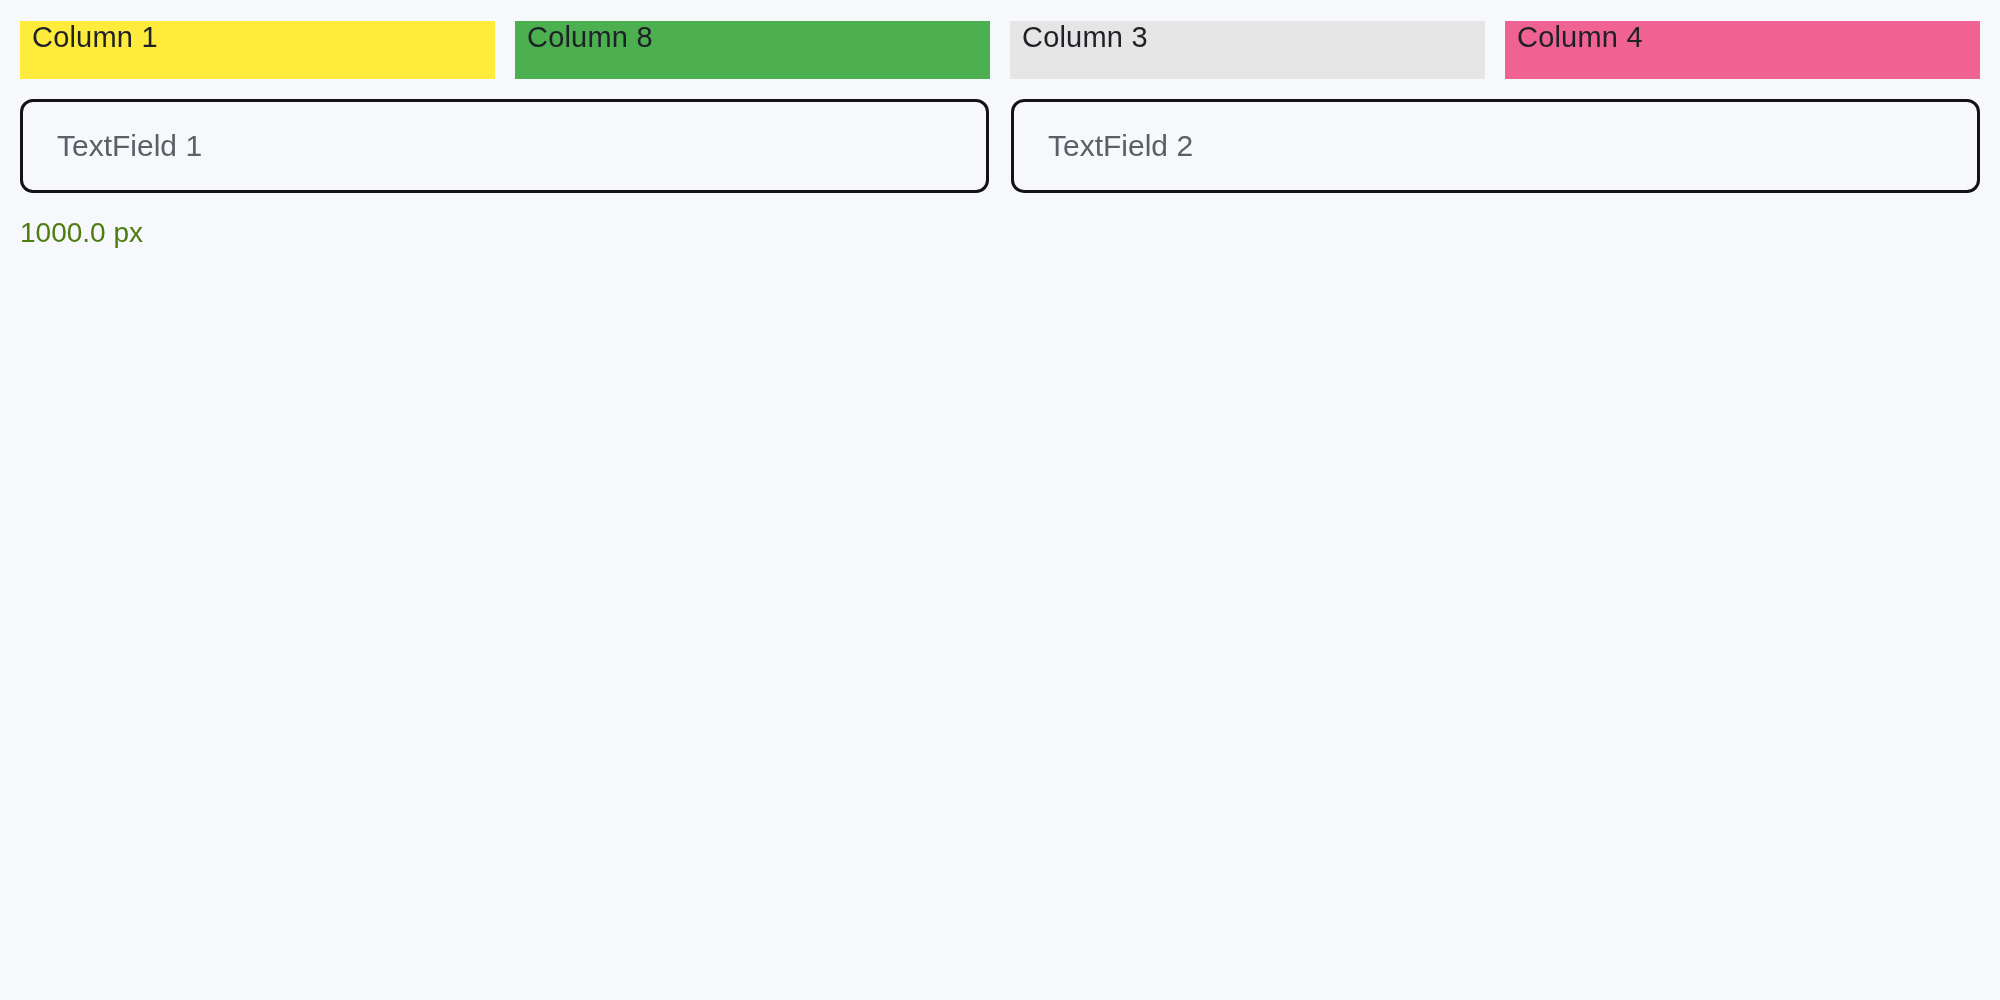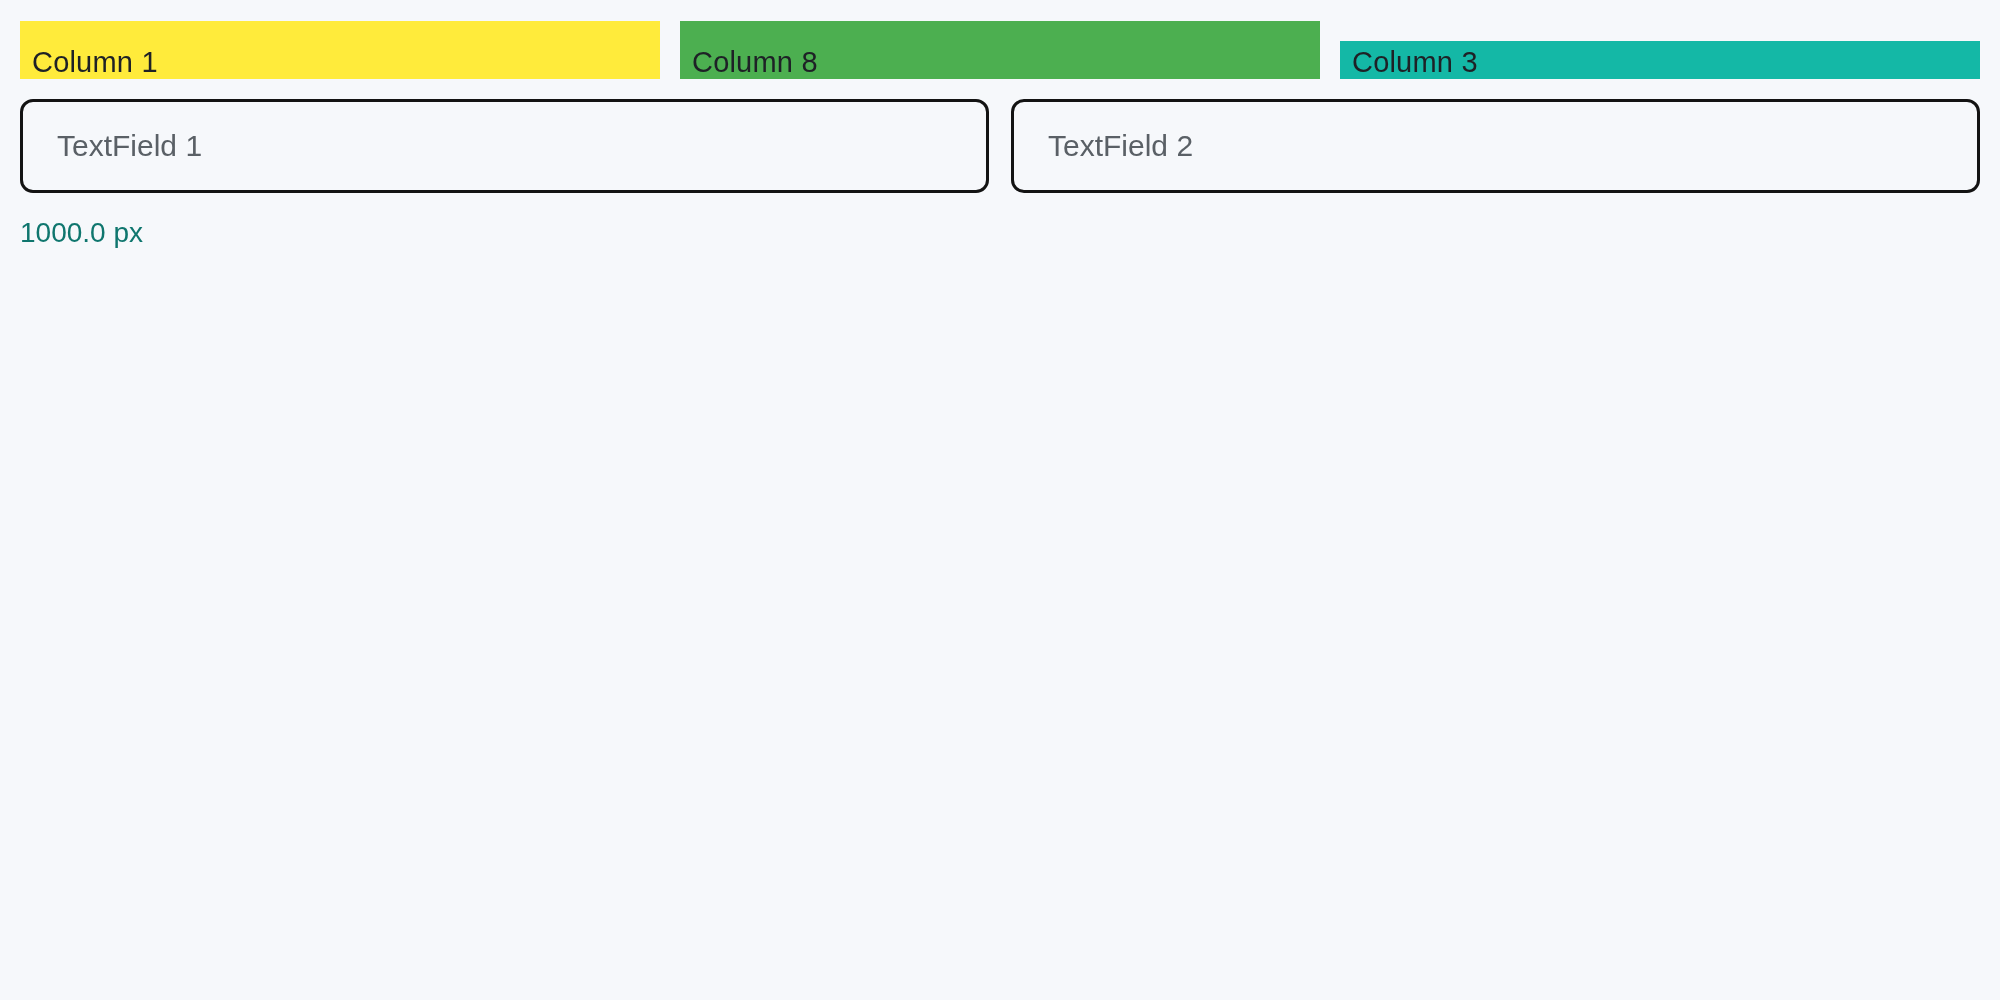--- a/index.html
+++ b/index.html
@@ -20,21 +20,21 @@
     padding: 21px 20px 0 20px;
   }
   .columns-row {
     display: flex;
     gap: 20px;
     height: 58px;
   }
   .color-column {
     flex: 1 1 0;
     display: flex;
-    align-items: flex-end;
+    align-items: flex-start;
     box-sizing: border-box;
     padding-left: 12px;
   }
   .color-column .col-label {
     font-size: 29px;
     color: #1E2126;
     letter-spacing: 0.2px;
   }
   .fields-row {
     display: flex;
@@ -56,38 +56,41 @@
     min-width: 0;
   }
   .textfield::placeholder {
     color: #5A6066;
     opacity: 1;
   }
   .width-label {
     margin-top: 26px;
     font-size: 28px;
     line-height: 1;
-    color: #0f766e;
+    color: #4d7c0f;
     padding-left: 0px;
   }
 </style>
 </head>
 <body>
 
 <div class="stage">
 
   <div class="columns-row">
     <div class="color-column" style="background-color: rgb(255, 235, 59);">
       <span class="col-label">Column 1</span>
     </div>
     <div class="color-column" style="background-color: rgb(76, 175, 80);">
       <span class="col-label">Column 8</span>
     </div>
-    <div class="color-column" style="background-color: #14b8a6; margin-top: 20px;">
+    <div class="color-column" style="background-color: #e5e5e5;">
       <span class="col-label">Column 3</span>
+    </div>
+    <div class="color-column" style="background-color: rgb(240, 98, 146);">
+      <span class="col-label">Column 4</span>
     </div>
   </div>
 
   <div class="fields-row">
     <input type="text" class="textfield" placeholder="TextField 1" style="">
     <input type="text" class="textfield" placeholder="TextField 2" style="">
   </div>
 
   <div class="width-label">1000.0 px</div>
 

